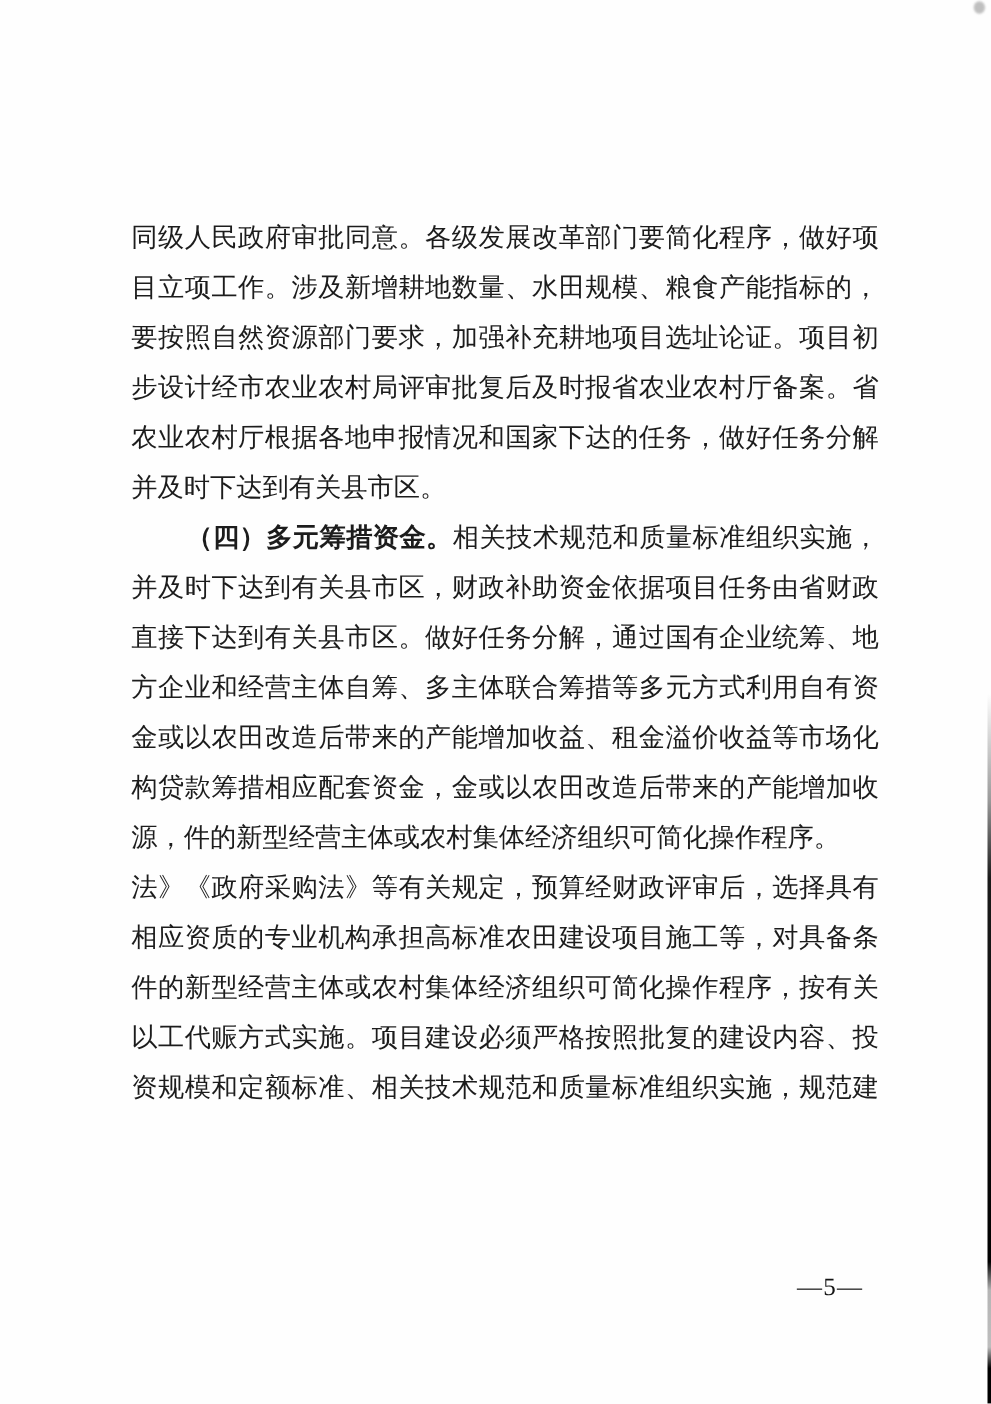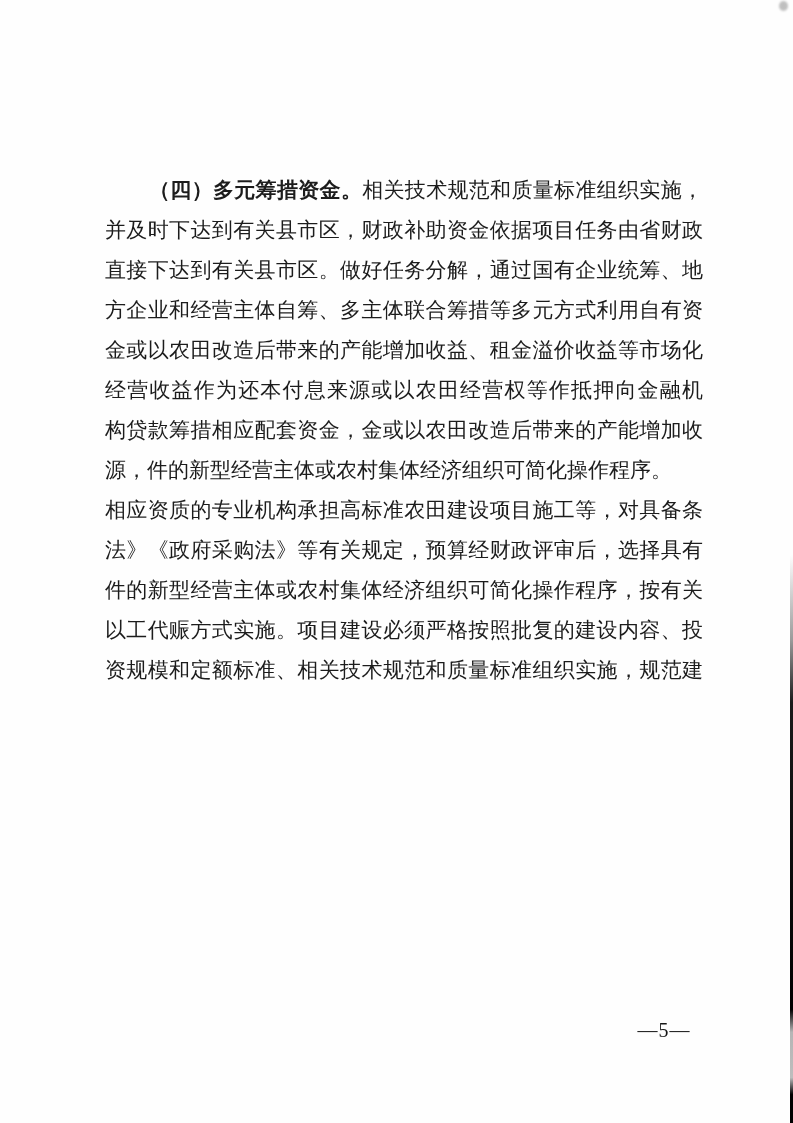--- a/index.html
+++ b/index.html
@@ -72,35 +72,42 @@
     filter: blur(1px);
     opacity: 0.8;
   }
 </style>
 </head>
 <body>
 
 <div class="page">
   <div class="content">
 
+    <section>
+      <div class="line">同级人民政府审批同意。各级发展改革部门要简化程序，做好项</div>
+      <div class="line">目立项工作。涉及新增耕地数量、水田规模、粮食产能指标的，</div>
+      <div class="line">要按照自然资源部门要求，加强补充耕地项目选址论证。项目初</div>
+      <div class="line">步设计经市农业农村局评审批复后及时报省农业农村厅备案。省</div>
+      <div class="line">农业农村厅根据各地申报情况和国家下达的任务，做好任务分解</div>
+      <div class="line para-end">并及时下达到有关县市区。</div>
+    </section>
 
     <section>
       <div class="line first-line"><span class="bold">（四）多元筹措资金。</span><span>相关技术规范和质量标准组织实施，按</span></div>
       <div class="line">并及时下达到有关县市区，财政补助资金依据项目任务由省财政</div>
       <div class="line">直接下达到有关县市区。做好任务分解，通过国有企业统筹、地</div>
       <div class="line">方企业和经营主体自筹、多主体联合筹措等多元方式利用自有资</div>
       <div class="line">金或以农田改造后带来的产能增加收益、租金溢价收益等市场化</div>
-      <div class="line">经营收益作为还本付息来源或以农田经营权等作抵押向金融机</div>
       <div class="line">构贷款筹措相应配套资金，金或以农田改造后带来的产能增加收益</div>
       <div class="line para-end">源，件的新型经营主体或农村集体经济组织可简化操作程序。</div>
     </section>
 
     <section>
+      <div class="line">法》《政府采购法》等有关规定，预算经财政评审后，选择具有</div>
       <div class="line">相应资质的专业机构承担高标准农田建设项目施工等，对具备条</div>
-      <div class="line">法》《政府采购法》等有关规定，预算经财政评审后，选择具有</div>
       <div class="line">件的新型经营主体或农村集体经济组织可简化操作程序，按有关</div>
       <div class="line">以工代赈方式实施。项目建设必须严格按照批复的建设内容、投</div>
       <div class="line">资规模和定额标准、相关技术规范和质量标准组织实施，规范建</div>
     </section>
 
   </div>
 
   <div class="page-number">—5—</div>
   <div class="scan-edge"></div>
   <div class="scan-speck"></div>

